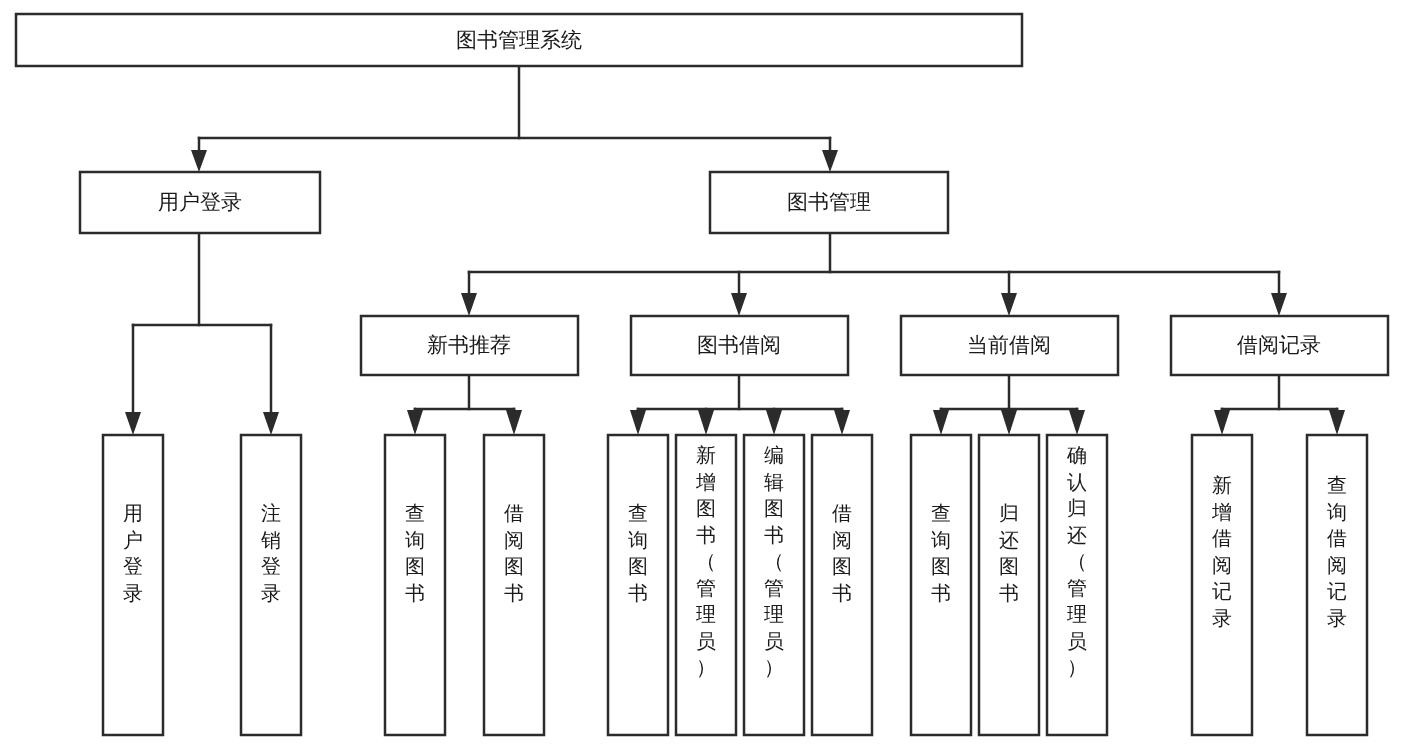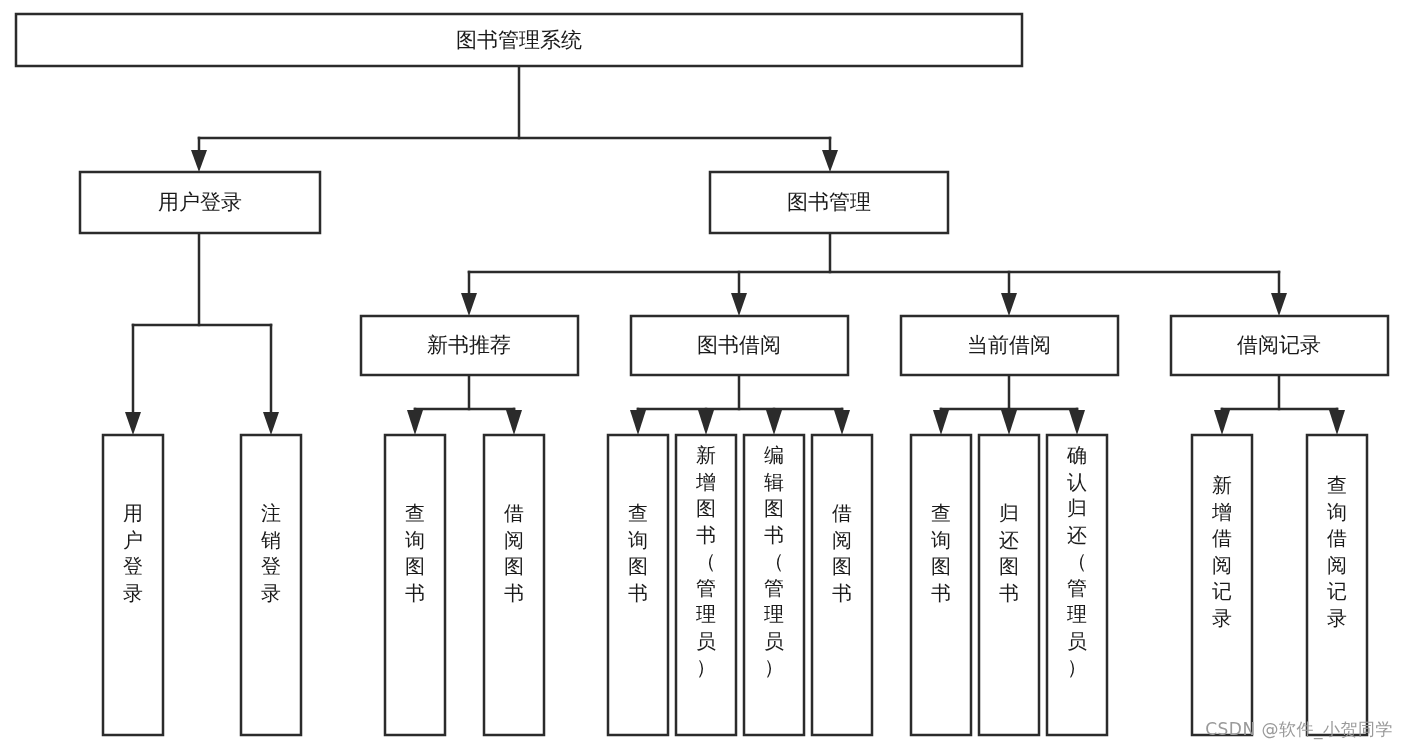--- a/index.html
+++ b/index.html
@@ -240,14 +240,13 @@
       <text class="node-label-v" x="1222" y="492"><tspan x="1222" y="492">新</tspan><tspan x="1222" y="518.5">增</tspan><tspan x="1222" y="545">借</tspan><tspan x="1222" y="571.5">阅</tspan><tspan x="1222" y="598">记</tspan><tspan x="1222" y="624.5">录</tspan></text>
     </g>
 
     <g>
       <rect class="node-box" x="1307" y="435" width="60" height="300"></rect>
       <text class="node-label-v" x="1337" y="492"><tspan x="1337" y="492">查</tspan><tspan x="1337" y="518.5">询</tspan><tspan x="1337" y="545">借</tspan><tspan x="1337" y="571.5">阅</tspan><tspan x="1337" y="598">记</tspan><tspan x="1337" y="624.5">录</tspan></text>
     </g>
 
   </svg>
 
-  <div class="watermark">CSDN @软件_小贺同学</div>
 </div>
 
 </body></html>

